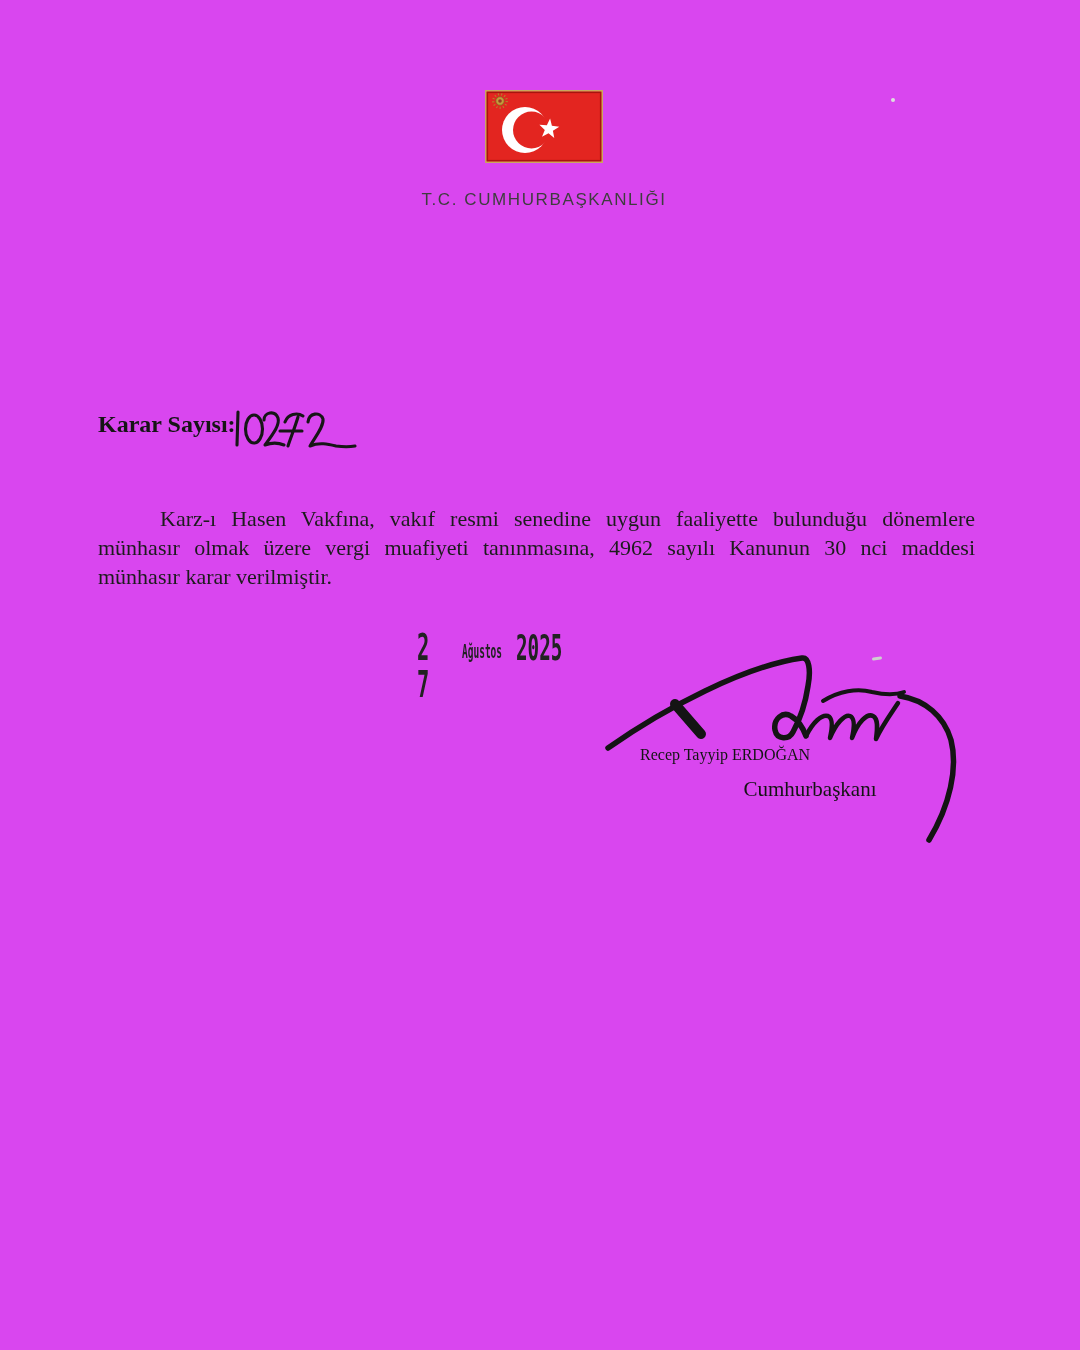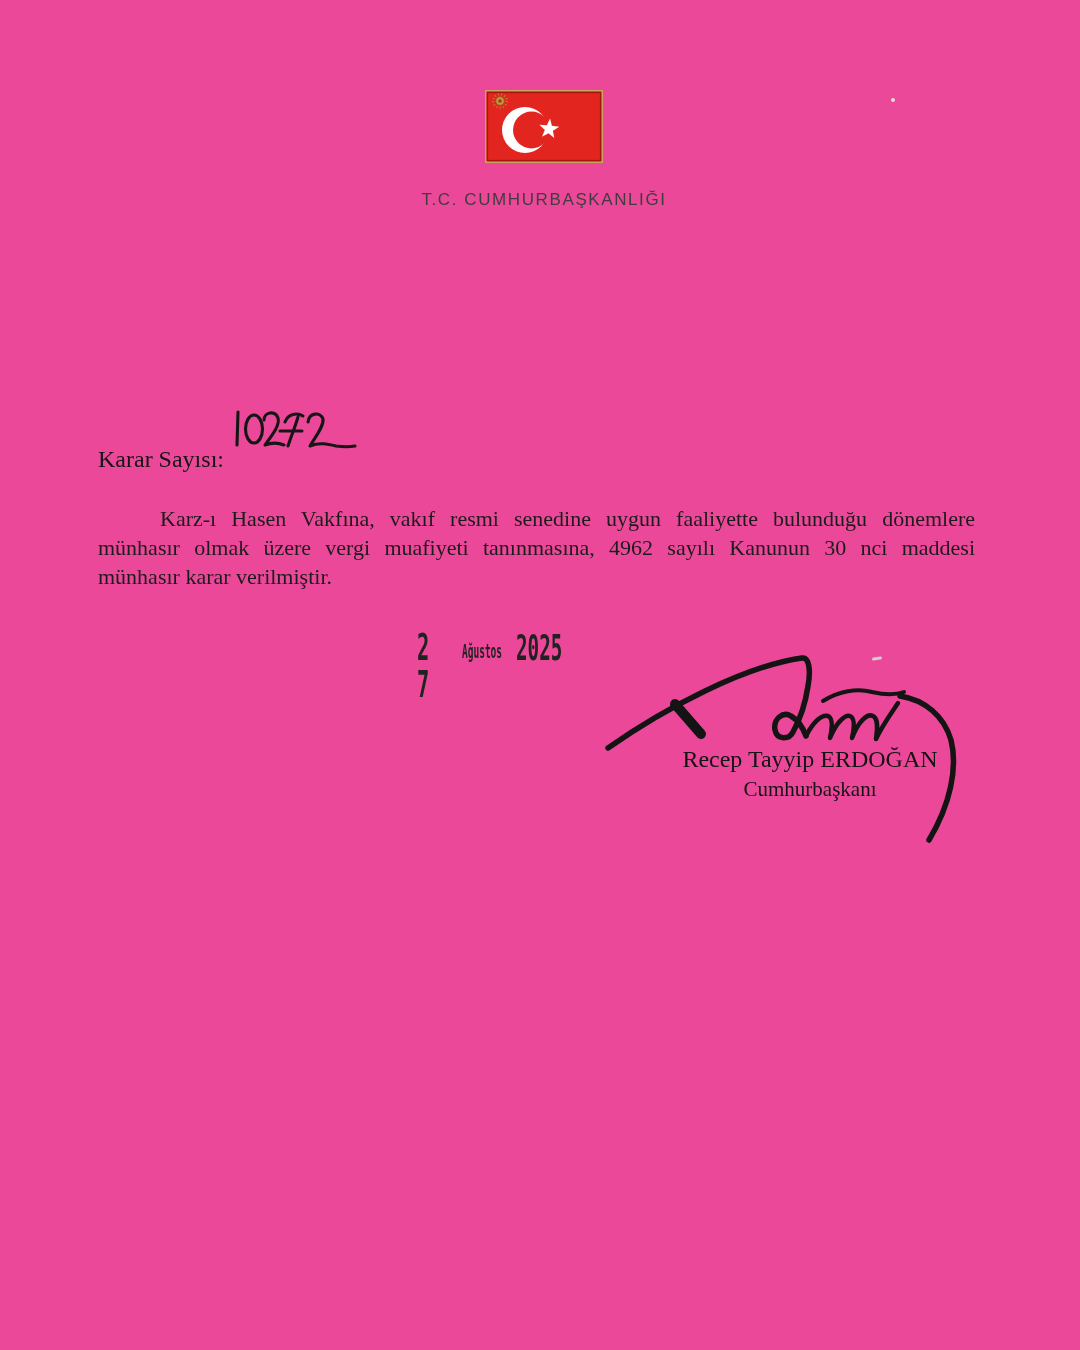--- a/index.html
+++ b/index.html
@@ -1,36 +1,36 @@
 <!DOCTYPE html>
 <html><head>
 <meta charset="utf-8">
 <title>Document</title>
 <style>
   html,body{margin:0;padding:0;background:#e9e9e9;}
   .page{
     position:relative;
     width:1080px;height:1350px;
-    background:#ec4899;
+    background:#d946ef;
     overflow:hidden;
     font-family:"Liberation Serif", serif;
     color:#1c1c1c;
   }
   
   .flag{position:absolute;left:485px;top:90px;width:118px;height:73px;}
   .org-name{
     position:absolute;left:364px;top:190px;width:360px;
     text-align:center;
     font-family:"Liberation Sans", sans-serif;
     font-size:17px;letter-spacing:1.6px;color:#3e3e3e;
   }
   
   .decision-label{
     position:absolute;left:98px;top:411px;
-    font-weight:normal;font-size:24px;color:#151515;margin-top:35px;
+    font-weight:bold;font-size:24px;color:#151515;
   }
   .handwritten-number{position:absolute;left:228px;top:400px;width:135px;height:55px;}
   .visually-hidden{
     position:absolute;width:1px;height:1px;overflow:hidden;
     clip:rect(0 0 0 0);white-space:nowrap;
   }
   
   .body-text{
     position:absolute;left:98px;top:504px;width:877px;
     font-size:22px;line-height:29px;color:#1c1c1c;
@@ -46,21 +46,21 @@
     font-family:"DejaVu Sans Mono", monospace;font-weight:bold;color:#222;
     transform-origin:left top;
   }
   .stamp-day{left:417px;top:629px;font-size:37px;letter-spacing:3px;transform:scaleX(0.55);}
   .stamp-month{left:462px;top:642px;font-size:19px;transform:scaleX(0.5);}
   .stamp-year{left:516px;top:631px;font-size:35px;transform:scaleX(0.55);}
   
   .signature-svg{position:absolute;left:595px;top:648px;width:380px;height:205px;}
   .sig-name{
     position:absolute;left:640px;top:746px;width:340px;
-    text-align:center;font-size:24px;color:#141414;
+    font-size:16px;color:#141414;
   }
   .sig-title{
     position:absolute;left:640px;top:777px;width:340px;
     text-align:center;font-size:21px;color:#141414;
   }
   
   .stray-mark{
     position:absolute;left:872px;top:657px;width:10px;height:3px;
     background:#cfcfcf;border-radius:2px;transform:rotate(-8deg);
   }

